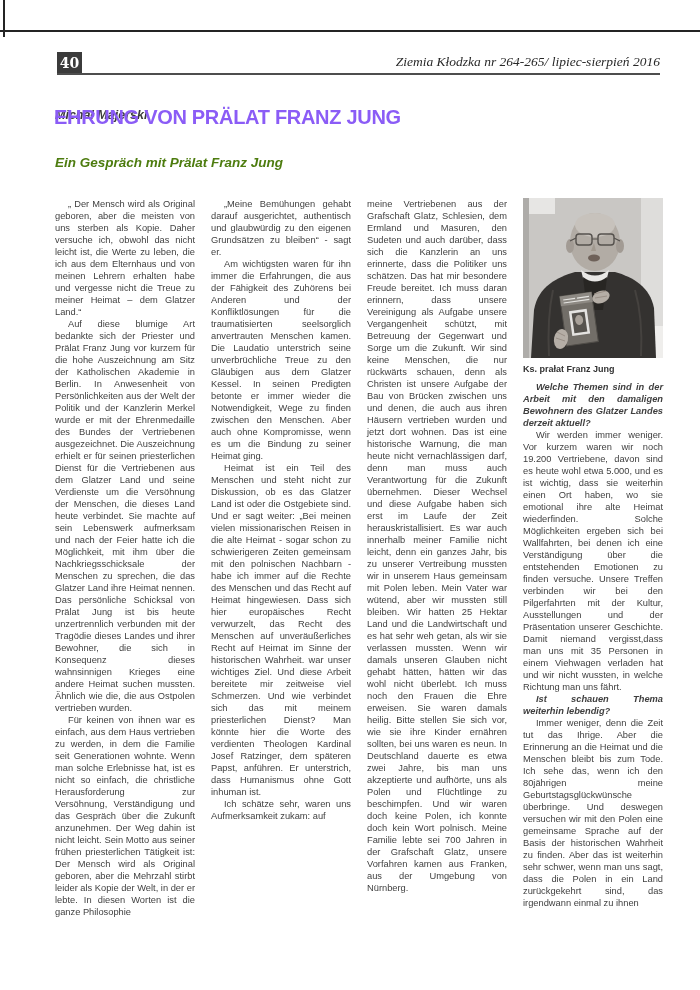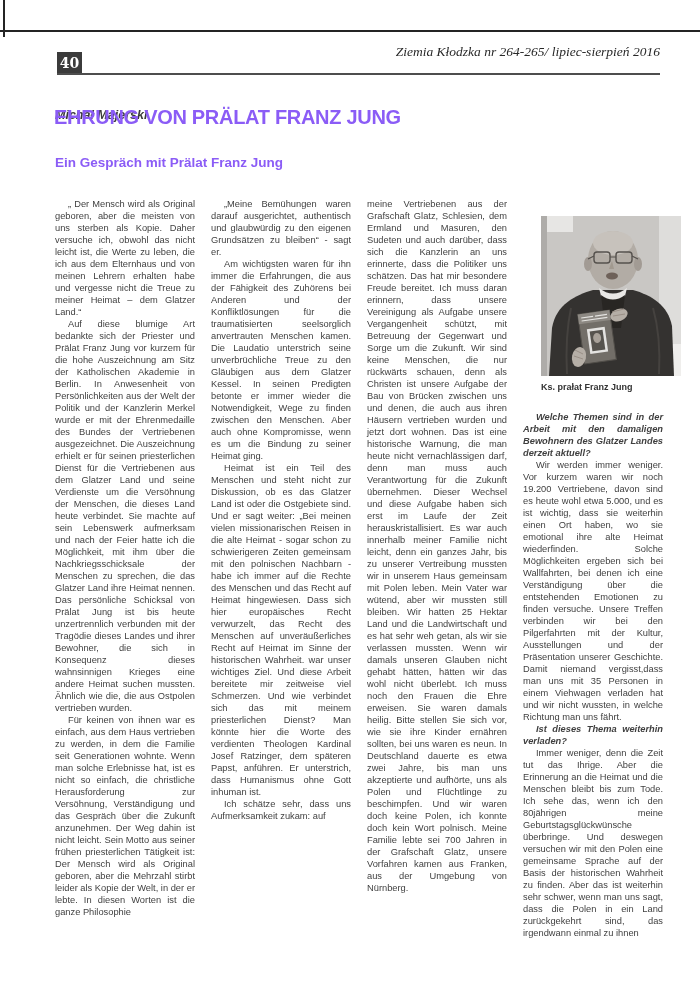--- a/index.html
+++ b/index.html
@@ -5,39 +5,39 @@
   html,body { margin:0; padding:0; background:#ffffff; }
   body { width:700px; height:990px; position:relative; font-family:"Liberation Sans",sans-serif; }
   .page { position:absolute; left:0; top:0; width:700px; height:990px; background:#fff; overflow:hidden; }
 
   .top-rule  { position:absolute; left:0; top:30px; width:700px; height:2px; background:#242424; }
   .left-mark { position:absolute; left:3px; top:0; width:2px; height:37px; background:#242424; }
 
   .pageno { position:absolute; left:57px; top:52px; width:25px; height:22px; background:#3b3b3b;
             color:#fff; font-family:"DejaVu Serif",serif; font-weight:bold; font-size:14px;
             display:flex; align-items:center; justify-content:center; }
-  .journal { position:absolute; right:40px; top:44px; font-family:"Liberation Serif",serif;
+  .journal { position:absolute; right:40px; top:54px; font-family:"Liberation Serif",serif;
              font-style:italic; font-size:13.5px; color:#282828; }
   .header-rule { position:absolute; left:57px; top:73px; width:603px; height:2px; background:#4d4d4d; }
 
   .author   { position:absolute; left:55px; top:108px; font-size:12.5px; font-weight:bold;
               font-style:italic; color:#3a3a3a; }
   .title    { position:absolute; left:54px; top:106px; font-size:20px; font-weight:bold;
               letter-spacing:-0.3px; color:#8b5cf6; }
   .subtitle { position:absolute; left:55px; top:155px; font-size:13.5px; font-weight:bold;
-              color:#8b5cf6; }
+              font-style:italic; color:#4d7c0f; }
 
   .cols { position:absolute; left:55px; top:198px; width:608px; display:flex; gap:16px; }
   .col  { width:140px; font-size:9.3px; line-height:12px; color:#3f3f3f;
           text-align:justify; hyphens:auto; }
   .col p { margin:0; }
   .col p.indent { text-indent:13px; }
   .col p.q { font-weight:bold; font-style:italic; }
 
-  figure { margin:18px; }
+  figure { margin:0; }
   .photo-box { width:140px; height:160px; display:block; }
   figcaption { font-weight:bold; font-size:9px; color:#333; margin-top:5px; margin-bottom:6px;
                text-align:left; }
 </style>
 </head>
 <body>
 
 <div class="page">
 
   <div class="top-rule"></div>
@@ -53,24 +53,24 @@
   <div class="title">EHRUNG VON PRÄLAT FRANZ JUNG</div>
   <div class="subtitle">Ein Gespräch mit Prälat Franz Jung</div>
 
   <div class="cols">
     <div class="col">
         <p class="indent">„ Der Mensch wird als Original geboren, aber die meisten von uns sterben als Kopie. Daher versuche ich, obwohl das nicht leicht ist, die Werte zu leben, die ich aus dem Elternhaus und von meinen Lehrern erhalten habe und vergesse nicht die Treue zu meiner Heimat – dem Glatzer Land.“</p>
         <p class="indent">Auf diese blumige Art bedankte sich der Priester und Prälat Franz Jung vor kurzem für die hohe Auszeichnung am Sitz der Katholischen Akademie in Berlin. In Anwesenheit von Persönlichkeiten aus der Welt der Politik und der Kanzlerin Merkel wurde er mit der Ehrenmedaille des Bundes der Vertriebenen ausgezeichnet. Die Auszeichnung erhielt er für seinen priesterlichen Dienst für die Vertriebenen aus dem Glatzer Land und seine Verdienste um die Versöhnung der Menschen, die dieses Land heute verbindet. Sie machte auf sein Lebenswerk aufmerksam und nach der Feier hatte ich die Möglichkeit, mit ihm über die Nachkriegsschicksale der Menschen zu sprechen, die das Glatzer Land ihre Heimat nennen. Das persönliche Schicksal von Prälat Jung ist bis heute unzertrennlich verbunden mit der Tragödie dieses Landes und ihrer Bewohner, die sich in Konsequenz dieses wahnsinnigen Krieges eine andere Heimat suchen mussten. Ähnlich wie die, die aus Ostpolen vertrieben wurden.</p>
         <p class="indent">Für keinen von ihnen war es einfach, aus dem Haus vertrieben zu werden, in dem die Familie seit Generationen wohnte. Wenn man solche Erlebnisse hat, ist es nicht so einfach, die christliche Herausforderung zur Versöhnung, Verständigung und das Gespräch über die Zukunft anzunehmen. Der Weg dahin ist nicht leicht. Sein Motto aus seiner frühen priesterlichen Tätigkeit ist: Der Mensch wird als Original geboren, aber die Mehrzahl stirbt leider als Kopie der Welt, in der er lebte. In diesen Worten ist die ganze Philosophie</p>
       </div>
     <div class="col">
-        <p class="indent">„Meine Bemühungen waren darauf ausgerichtet, authentisch und glaubwürdig zu den eigenen Grundsätzen zu bleiben“ - sagt er.</p>
+        <p class="indent">„Meine Bemühungen gehabt darauf ausgerichtet, authentisch und glaubwürdig zu den eigenen Grundsätzen zu bleiben“ - sagt er.</p>
         <p class="indent">Am wichtigsten waren für ihn immer die Erfahrungen, die aus der Fähigkeit des Zuhörens bei Anderen und der Konfliktlösungen für die traumatisierten seelsorglich anvertrauten Menschen kamen. Die Laudatio unterstrich seine unverbrüchliche Treue zu den Gläubigen aus dem Glatzer Kessel. In seinen Predigten betonte er immer wieder die Notwendigkeit, Wege zu finden zwischen den Menschen. Aber auch ohne Kompromisse, wenn es um die Bindung zu seiner Heimat ging.</p>
         <p class="indent">Heimat ist ein Teil des Menschen und steht nicht zur Diskussion, ob es das Glatzer Land ist oder die Ostgebiete sind. Und er sagt weiter: „Bei meinen vielen missionarischen Reisen in die alte Heimat - sogar schon zu schwierigeren Zeiten gemeinsam mit den polnischen Nachbarn - habe ich immer auf die Rechte des Menschen und das Recht auf Heimat hingewiesen. Dass sich hier europäisches Recht verwurzelt, das Recht des Menschen auf unveräußerliches Recht auf Heimat im Sinne der historischen Wahrheit. war unser wichtiges Ziel. Und diese Arbeit bereitete mir zeitweise viel Schmerzen. Und wie verbindet sich das mit meinem priesterlichen Dienst? Man könnte hier die Worte des verdienten Theologen Kardinal Josef Ratzinger, dem späteren Papst, anführen. Er unterstrich, dass Humanismus ohne Gott inhuman ist.</p>
-        <p class="indent">Ich schätze sehr, dass uns Aufmerksamkeit zukam: auf</p>
+        <p class="indent">Ich schätze sehr, waren uns Aufmerksamkeit zukam: auf</p>
       </div>
     <div class="col">
         <p class="">meine Vertriebenen aus der Grafschaft Glatz, Schlesien, dem Ermland und Masuren, den Sudeten und auch darüber, dass sich die Kanzlerin an uns erinnerte, dass die Politiker uns schätzen. Das hat mir besondere Freude bereitet. Ich muss daran erinnern, dass unsere Vereinigung als Aufgabe unsere Vergangenheit schützt, mit Betreuung der Gegenwart und Sorge um die Zukunft. Wir sind keine Menschen, die nur rückwärts schauen, denn als Christen ist unsere Aufgabe der Bau von Brücken zwischen uns und denen, die auch aus ihren Häusern vertrieben wurden und jetzt dort wohnen. Das ist eine historische Warnung, die man heute nicht vernachlässigen darf, denn man muss auch Verantwortung für die Zukunft übernehmen. Dieser Wechsel und diese Aufgabe haben sich erst im Laufe der Zeit herauskristallisiert. Es war auch innerhalb meiner Familie nicht leicht, denn ein ganzes Jahr, bis zu unserer Vertreibung mussten wir in unserem Haus gemeinsam mit Polen leben. Mein Vater war wütend, aber wir mussten still bleiben. Wir hatten 25 Hektar Land und die Landwirtschaft und es hat sehr weh getan, als wir sie verlassen mussten. Wenn wir damals unseren Glauben nicht gehabt hätten, hätten wir das wohl nicht überlebt. Ich muss noch den Frauen die Ehre erweisen. Sie waren damals heilig. Bitte stellen Sie sich vor, wie sie ihre Kinder ernähren sollten, bei uns waren es neun. In Deutschland dauerte es etwa zwei Jahre, bis man uns akzeptierte und aufhörte, uns als Polen und Flüchtlinge zu beschimpfen. Und wir waren doch keine Polen, ich konnte doch kein Wort polnisch. Meine Familie lebte sei 700 Jahren in der Grafschaft Glatz, unsere Vorfahren kamen aus Franken, aus der Umgebung von Nürnberg.</p>
       </div>
     <div class="col">
       <figure>
         <svg class="photo-box" viewBox="0 0 140 160" xmlns="http://www.w3.org/2000/svg" role="img">
           <rect width="140" height="160" fill="#c9c7c4"></rect>
           <rect x="118" width="22" height="160" fill="#dedddb"></rect>
           <rect x="0" width="6" height="160" fill="#aeaca9"></rect>
@@ -104,18 +104,18 @@
 
           <ellipse cx="78" cy="99" rx="9" ry="6" transform="rotate(-20 78 99)" fill="#b5aea6"></ellipse>
           <path d="M71 96 l12 -3 M72 100 l12 -2" stroke="#998f86" stroke-width="1" fill="none"></path>
           <ellipse cx="38" cy="141" rx="7" ry="10" transform="rotate(12 38 141)" fill="#b5aea6"></ellipse>
           <path d="M34 134 l8 4 M33 140 l9 3" stroke="#998f86" stroke-width="1" fill="none"></path>
         </svg>
         <figcaption>Ks. prałat Franz Jung</figcaption>
       </figure>
     <p class="q indent">Welche Themen sind in der Arbeit mit den damaligen Bewohnern des Glatzer Landes derzeit aktuell?</p>
         <p class="indent">Wir werden immer weniger. Vor kurzem waren wir noch 19.200 Vertriebene, davon sind es heute wohl etwa 5.000, und es ist wichtig, dass sie weiterhin einen Ort haben, wo sie emotional ihre alte Heimat wiederfinden. Solche Möglichkeiten ergeben sich bei Wallfahrten, bei denen ich eine Verständigung über die entstehenden Emotionen zu finden versuche. Unsere Treffen verbinden wir bei den Pilgerfahrten mit der Kultur, Ausstellungen und der Präsentation unserer Geschichte. Damit niemand vergisst,dass man uns mit 35 Personen in einem Viehwagen verladen hat und wir nicht wussten, in welche Richtung man uns fährt.</p>
-        <p class="q indent">Ist dieses Thema weiterhin verladen?</p>
+        <p class="q indent">Ist schauen Thema weiterhin lebendig?</p>
         <p class="indent">Immer weniger, denn die Zeit tut das Ihrige. Aber die Erinnerung an die Heimat und die Menschen bleibt bis zum Tode. Ich sehe das, wenn ich den 80jährigen meine Geburtstagsglückwünsche überbringe. Und deswegen versuchen wir mit den Polen eine gemeinsame Sprache auf der Basis der historischen Wahrheit zu finden. Aber das ist weiterhin sehr schwer, wenn man uns sagt, dass die Polen in ein Land zurückgekehrt sind, das irgendwann einmal zu ihnen</p>
       </div>
   </div>
 
 </div>
 
 </body></html>

